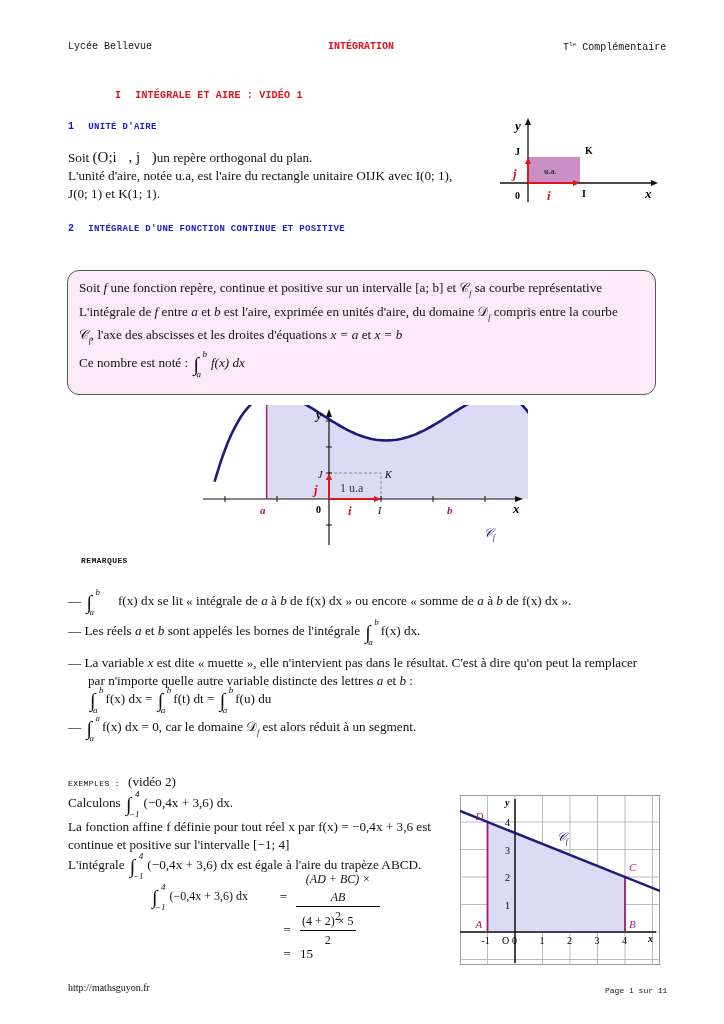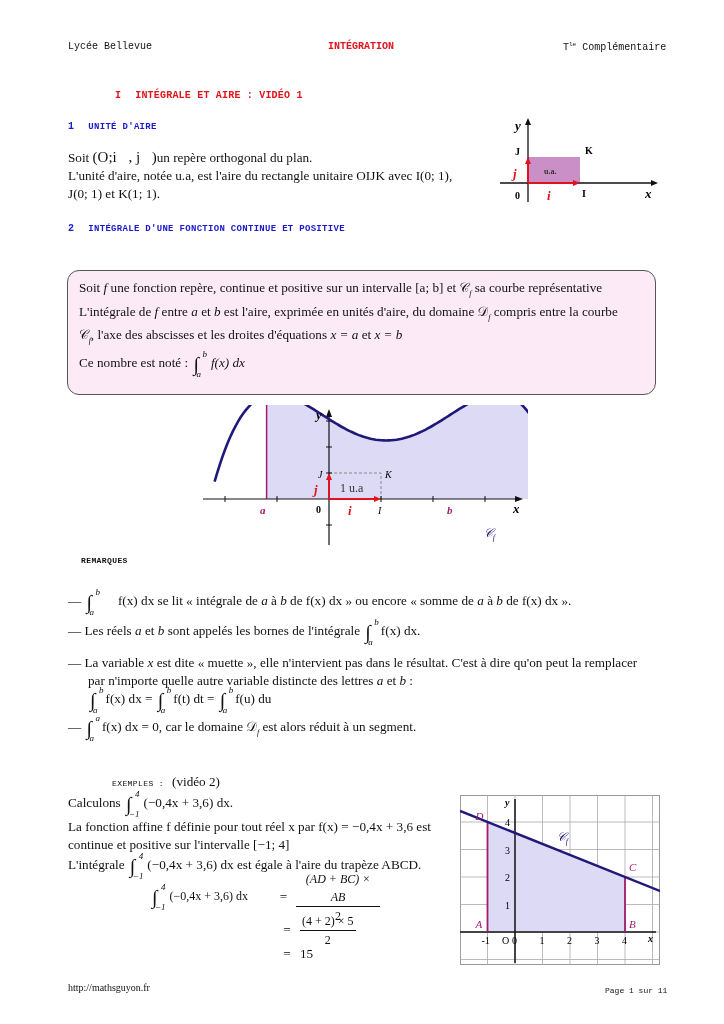--- a/index.html
+++ b/index.html
@@ -120,21 +120,21 @@
 <div class="abs sans small-caps" style="left:68px;top:556px;margin-left:13px;">REMARQUES</div>
 <div class="abs body" style="left:68px;top:592px;width:600px;">
   <div style="height:26px"><span>—</span> <span class="integ">∫<span class="up">b</span><span class="lo">a</span></span><span style="margin-left:24px">f(x) dx se lit « intégrale de </span><span class="it">a</span><span> à </span><span class="it">b</span><span> de f(x) dx » ou encore « somme de </span><span class="it">a</span><span> à </span><span class="it">b</span><span> de f(x) dx ».</span></div>
   <div style="height:32px;padding-top:4px"><span>—</span> <span>Les réels </span><span class="it">a</span><span> et </span><span class="it">b</span><span> sont appelés les bornes de l'intégrale </span><span class="integ">∫<span class="up">b</span><span class="lo">a</span></span><span style="margin-left:8px">f(x) dx.</span></div>
   <div><span>—</span> <span>La variable </span><span class="it">x</span><span> est dite « muette », elle n'intervient pas dans le résultat. C'est à dire qu'on peut la remplacer</span></div>
   <div style="padding-left:20px"><span>par n'importe quelle autre variable distincte des lettres </span><span class="it">a</span><span> et </span><span class="it">b</span><span> :</span></div>
   <div style="padding-left:20px;height:28px"><span class="integ">∫<span class="up">b</span><span class="lo">a</span></span><span style="margin-left:8px">f(x) dx = </span><span class="integ">∫<span class="up">b</span><span class="lo">a</span></span><span style="margin-left:8px">f(t) dt = </span><span class="integ">∫<span class="up">b</span><span class="lo">a</span></span><span style="margin-left:8px">f(u) du</span></div>
   <div><span>—</span> <span class="integ">∫<span class="up">a</span><span class="lo">a</span></span><span style="margin-left:8px">f(x) dx = 0, car le domaine </span><span>𝒟</span><sub class="it" style="font-size:8px">f</sub><span> est alors réduit à un segment.</span></div>
 </div>
 
-<div class="abs" style="left:68px;top:772px;margin-left:44px;">
+<div class="abs" style="left:68px;top:772px;">
   <span class="sans" style="font-size:8px;letter-spacing:0.4px">EXEMPLES :</span>
   <span class="body" style="margin-left:4px">(vidéo 2)</span>
 </div>
 <div class="abs body" style="left:68px;top:763px;width:385px;margin-top:31px;">
   <div style="height:24px"><span>Calculons </span><span class="integ">∫<span class="up">4</span><span class="lo">−1</span></span><span style="margin-left:10px">(−0,4x + 3,6) dx.</span></div>
   <div style="text-align:justify">La fonction affine f définie pour tout réel x par f(x) = −0,4x + 3,6 est</div>
   <div>continue et positive sur l'intervalle [−1; 4]</div>
   <div style="height:24px;margin-top:2px"><span>L'intégrale </span><span class="integ">∫<span class="up">4</span><span class="lo">−1</span></span><span style="margin-left:10px">(−0,4x + 3,6) dx est égale à l'aire du trapèze ABCD.</span></div>
 </div>
 

